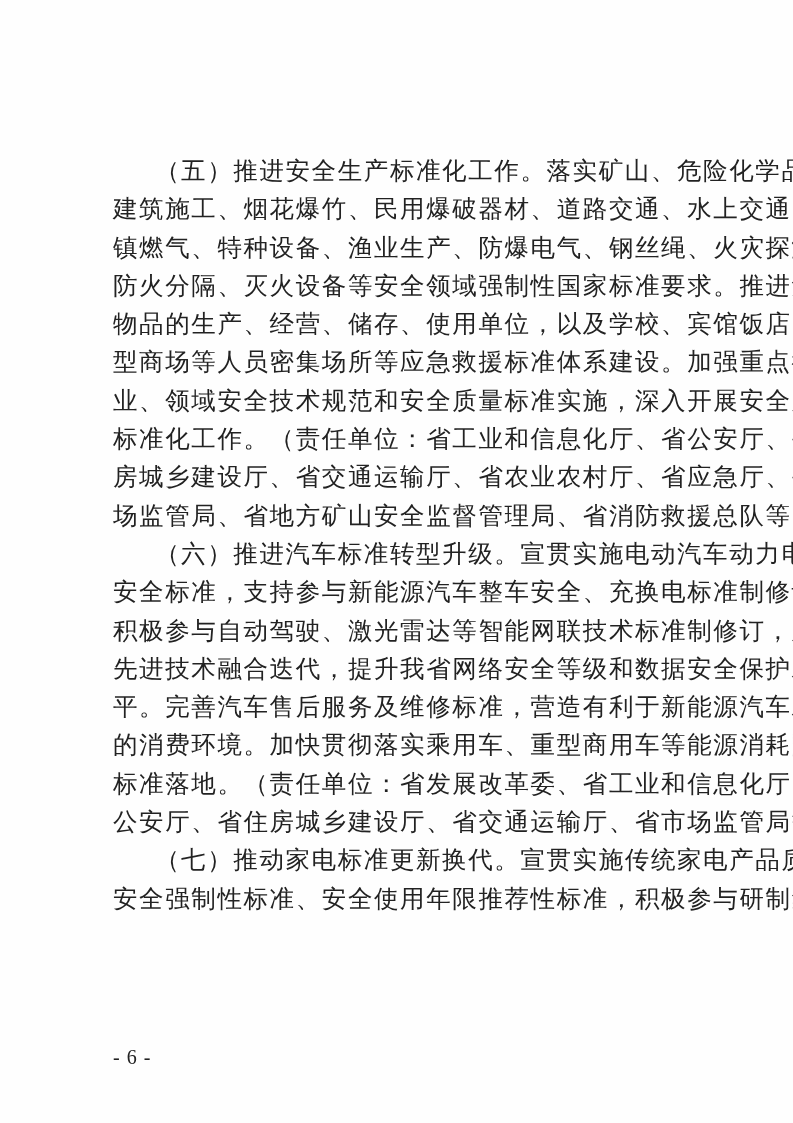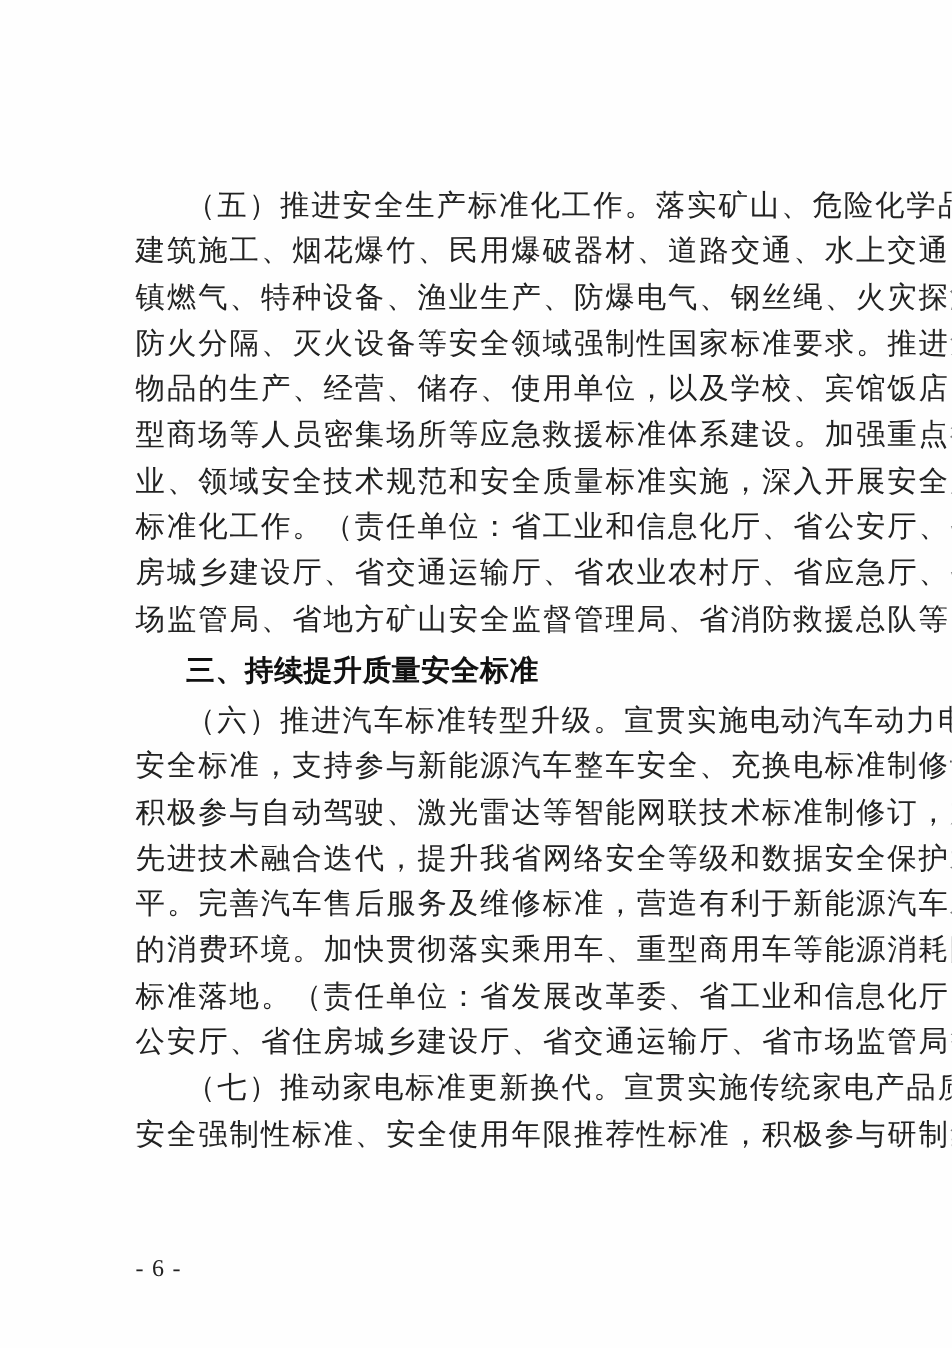--- a/index.html
+++ b/index.html
@@ -78,21 +78,20 @@
       <span class="line">镇燃气、特种设备、渔业生产、防爆电气、钢丝绳、火灾探测、</span>
       <span class="line">防火分隔、灭火设备等安全领域强制性国家标准要求。推进危险</span>
       <span class="line">物品的生产、经营、储存、使用单位，以及学校、宾馆饭店、大</span>
       <span class="line">型商场等人员密集场所等应急救援标准体系建设。加强重点行</span>
       <span class="line">业、领域安全技术规范和安全质量标准实施，深入开展安全质量</span>
       <span class="line">标准化工作。（责任单位：省工业和信息化厅、省公安厅、省住</span>
       <span class="line">房城乡建设厅、省交通运输厅、省农业农村厅、省应急厅、省市</span>
       <span class="line last">场监管局、省地方矿山安全监督管理局、省消防救援总队等）</span>
     </div>
 
-    <div class="heading">三、持续提升质量安全标准</div>
 
     <div>
       <span class="line indent">（六）推进汽车标准转型升级。宣贯实施电动汽车动力电池</span>
       <span class="line">安全标准，支持参与新能源汽车整车安全、充换电标准制修订，</span>
       <span class="line">积极参与自动驾驶、激光雷达等智能网联技术标准制修订，加快</span>
       <span class="line">先进技术融合迭代，提升我省网络安全等级和数据安全保护水</span>
       <span class="line">平。完善汽车售后服务及维修标准，营造有利于新能源汽车发展</span>
       <span class="line">的消费环境。加快贯彻落实乘用车、重型商用车等能源消耗限制</span>
       <span class="line">标准落地。（责任单位：省发展改革委、省工业和信息化厅、省</span>
       <span class="line">公安厅、省住房城乡建设厅、省交通运输厅、省市场监管局等）</span>

